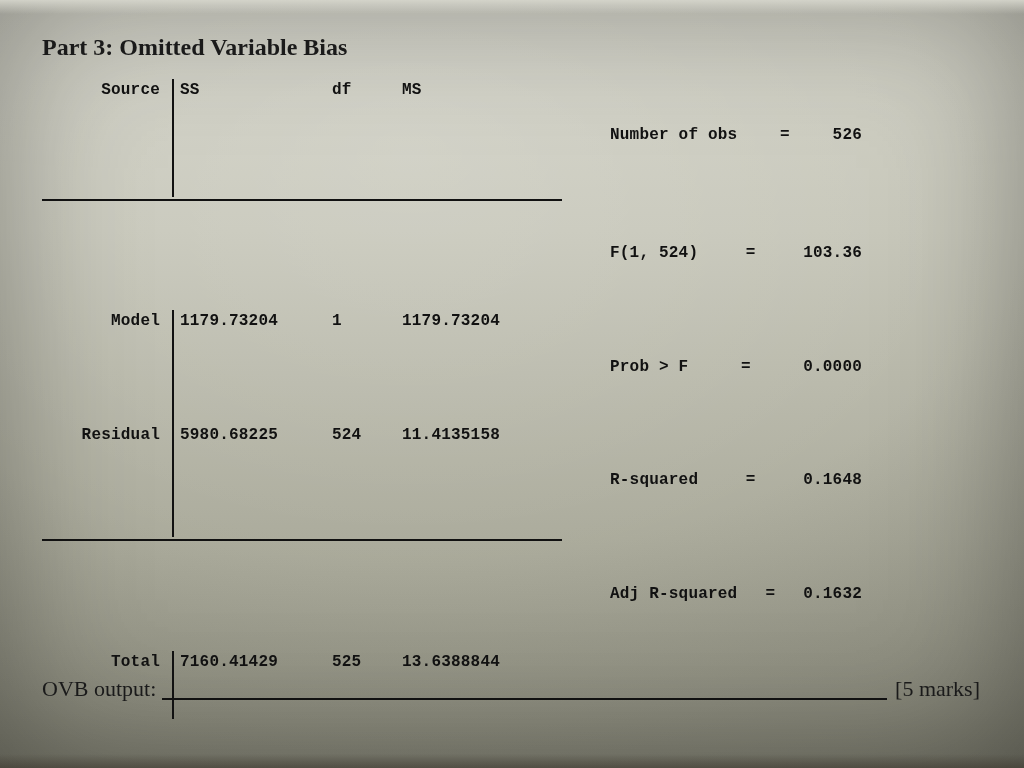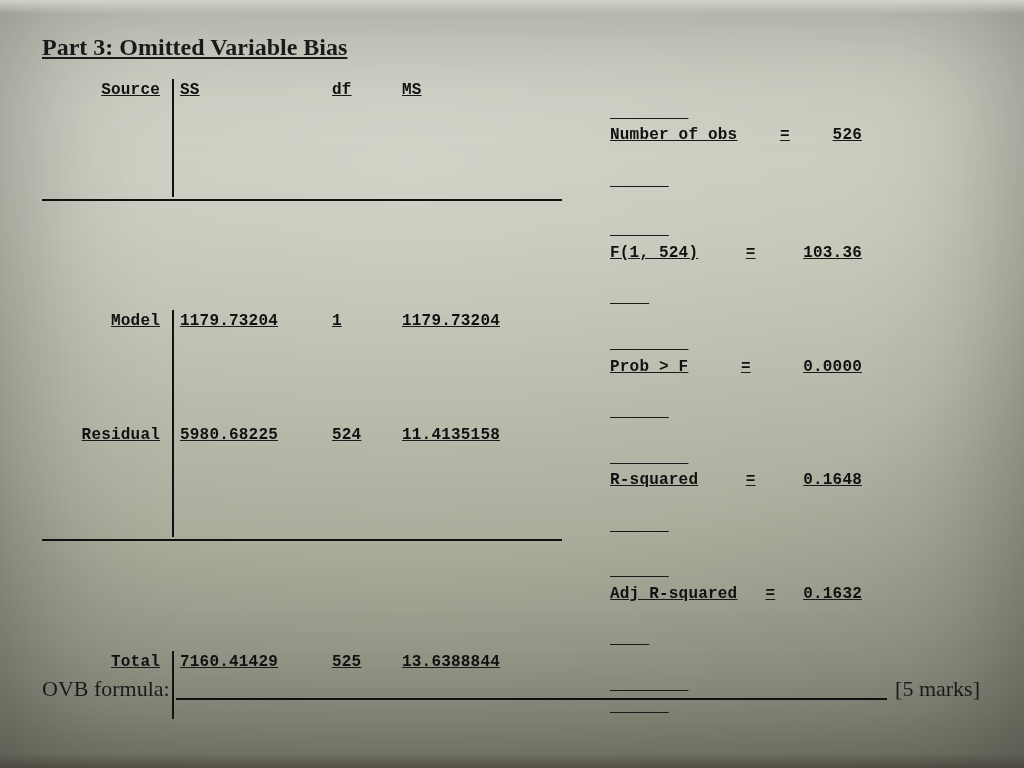--- a/index.html
+++ b/index.html
@@ -21,21 +21,20 @@
       radial-gradient(ellipse 1400px 900px at 40% 20%,
         rgba(255,255,255,0.20) 0%,
         rgba(255,255,255,0.05) 45%,
         rgba(0,0,0,0.25) 100%),
       linear-gradient(180deg,
         #cfcfc3 0%,
         #c3c3b5 30%,
         #a7a797 70%,
         #8e8e7e 100%);
     box-shadow: inset 0 0 140px rgba(0,0,0,0.35);
-    text-decoration: underline;
   }
   .sheet::before, .sheet::after {
     content: "";
     position: absolute;
     left: 0; right: 0;
     height: 14px;
     pointer-events: none;
   }
   .sheet::before { top: 0;  background: linear-gradient(180deg, rgba(215,215,205,0.9), rgba(215,215,205,0)); }
   .sheet::after  { bottom:0;background: linear-gradient(0deg,   rgba(60,55,45,0.55),  rgba(60,55,45,0)); }
@@ -195,18 +194,18 @@
       <div class="num">525</div>
       <div class="num">13.6388844</div>
       <div></div>
       <div class="stats-col">
         
       </div>
     </div>
   </div>
 
   <div class="answer-line">
-    <span class="prompt">OVB formula:</span>
+    <span class="prompt">OVB output:</span>
     <span class="blank"></span>
     <span class="marks">[5 marks]</span>
   </div>
 
 </div>
 
 </body></html>

